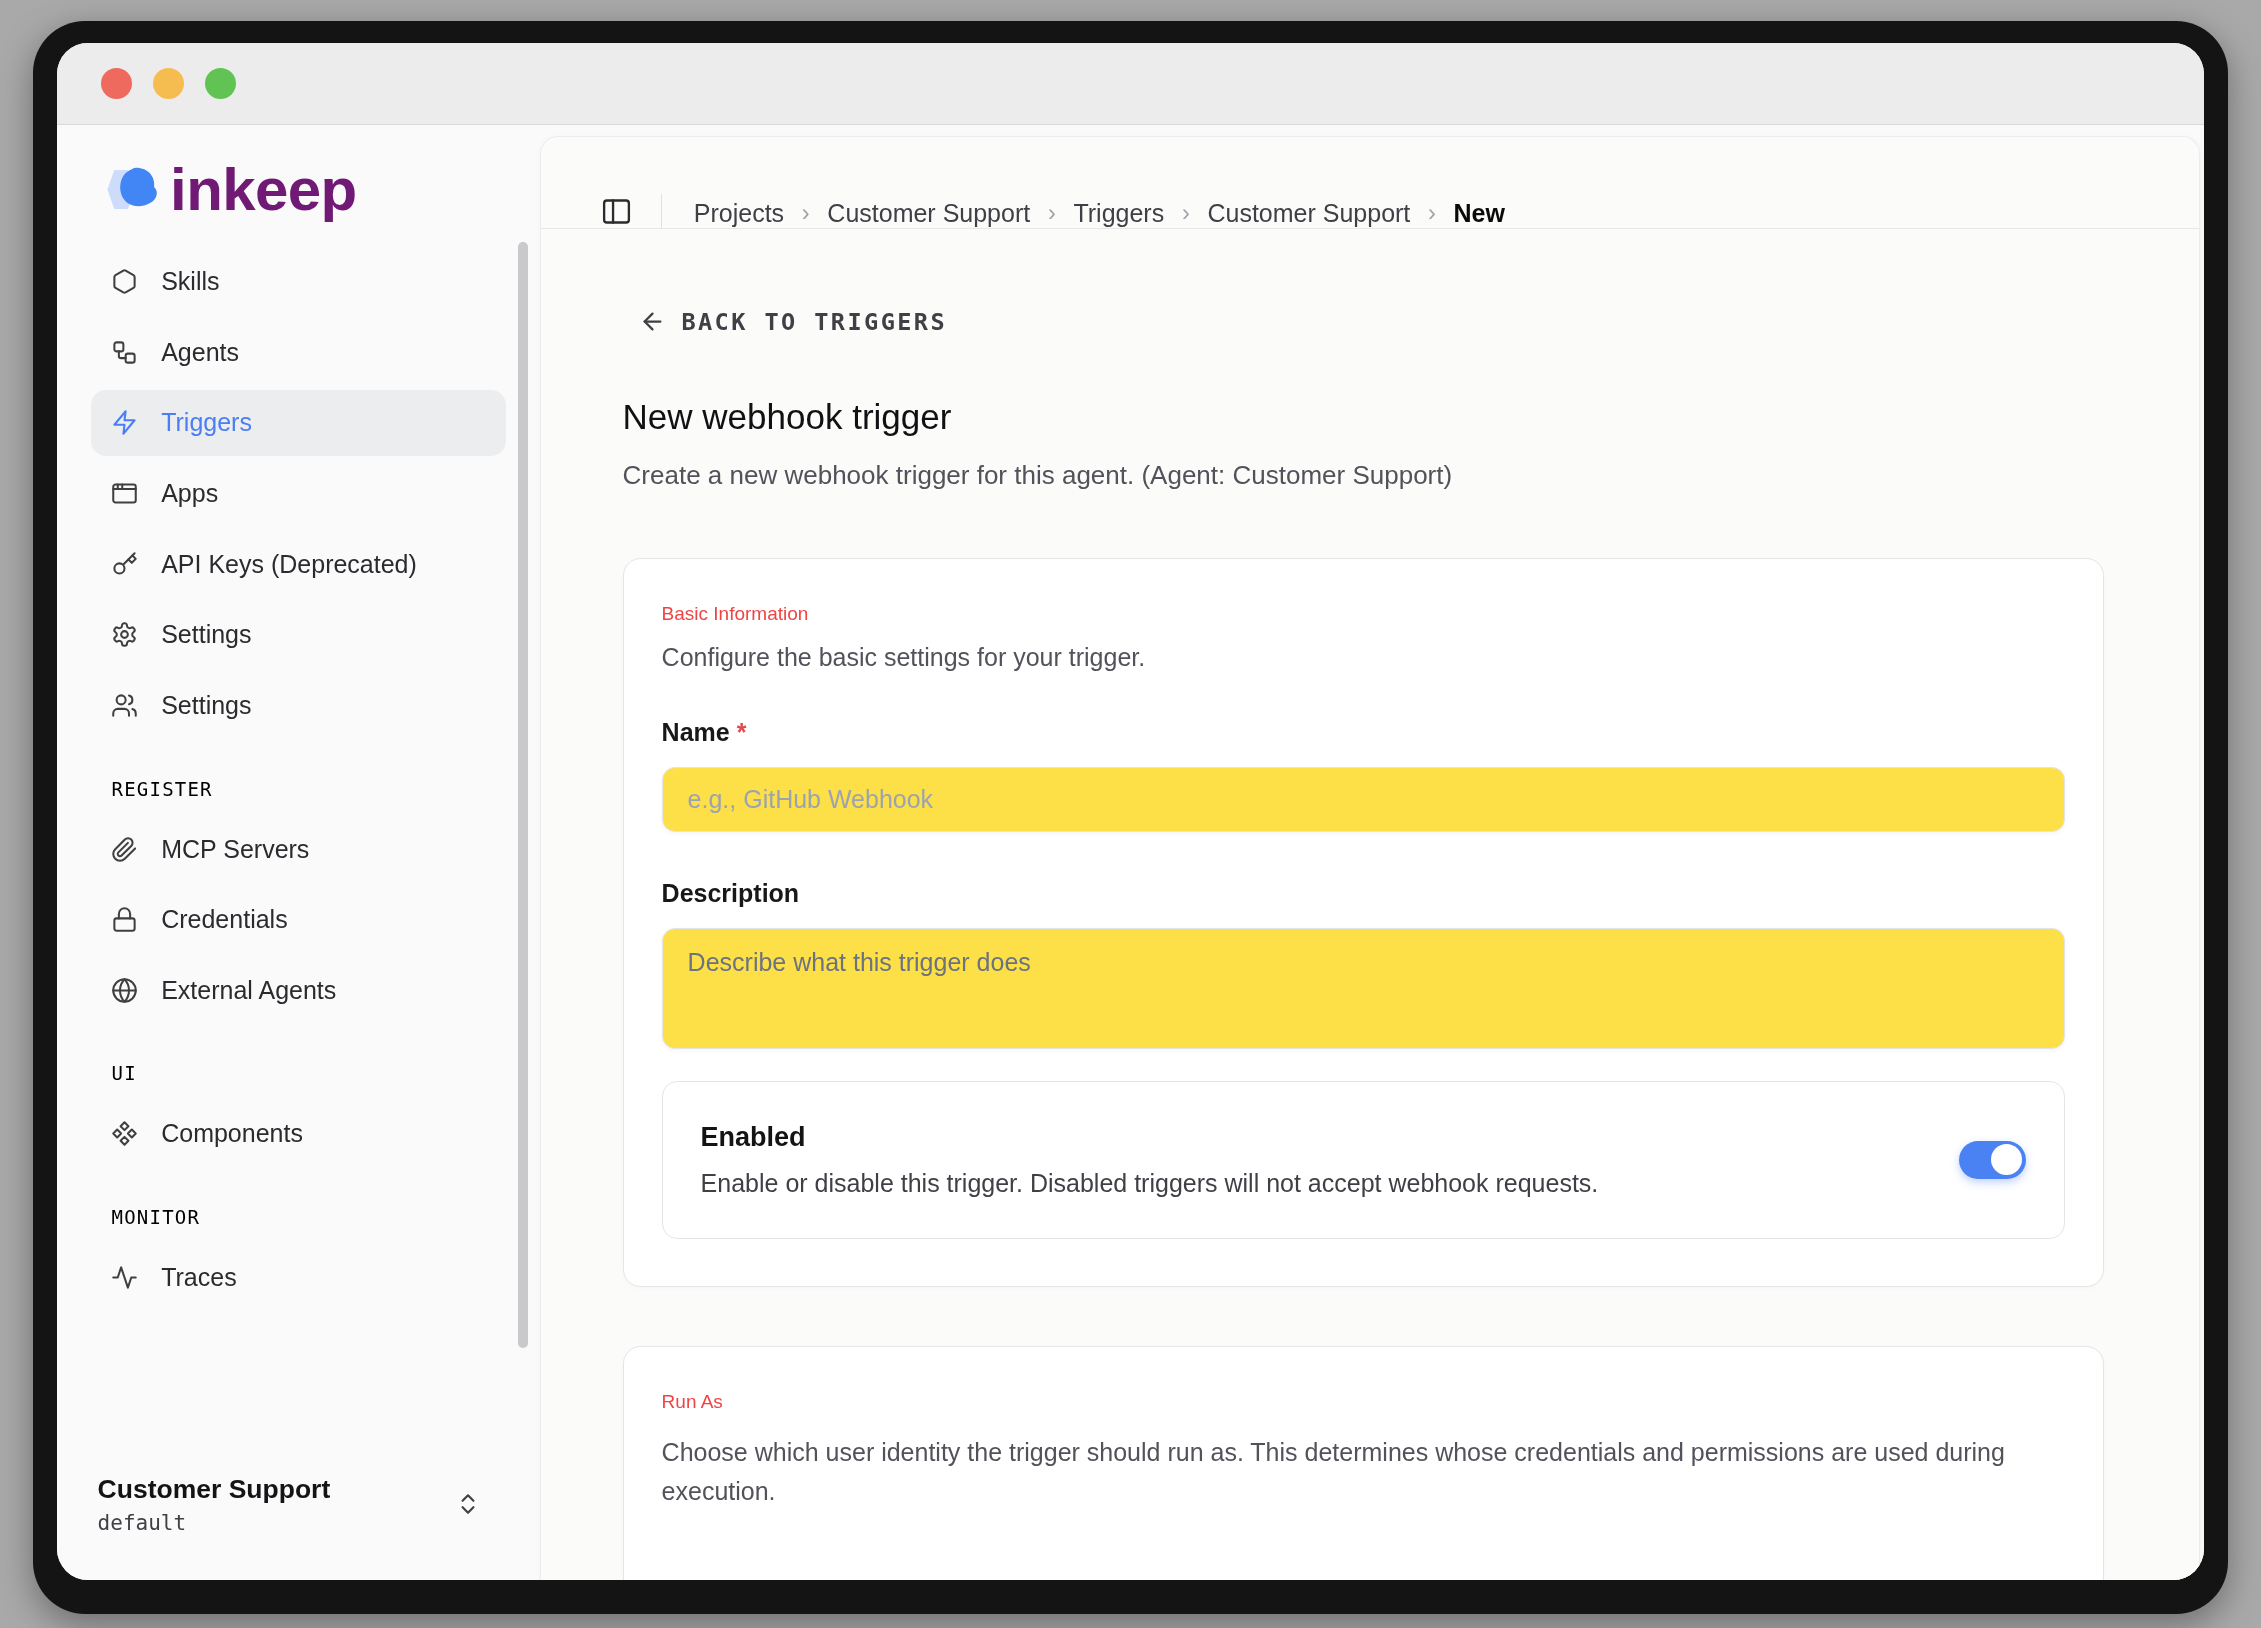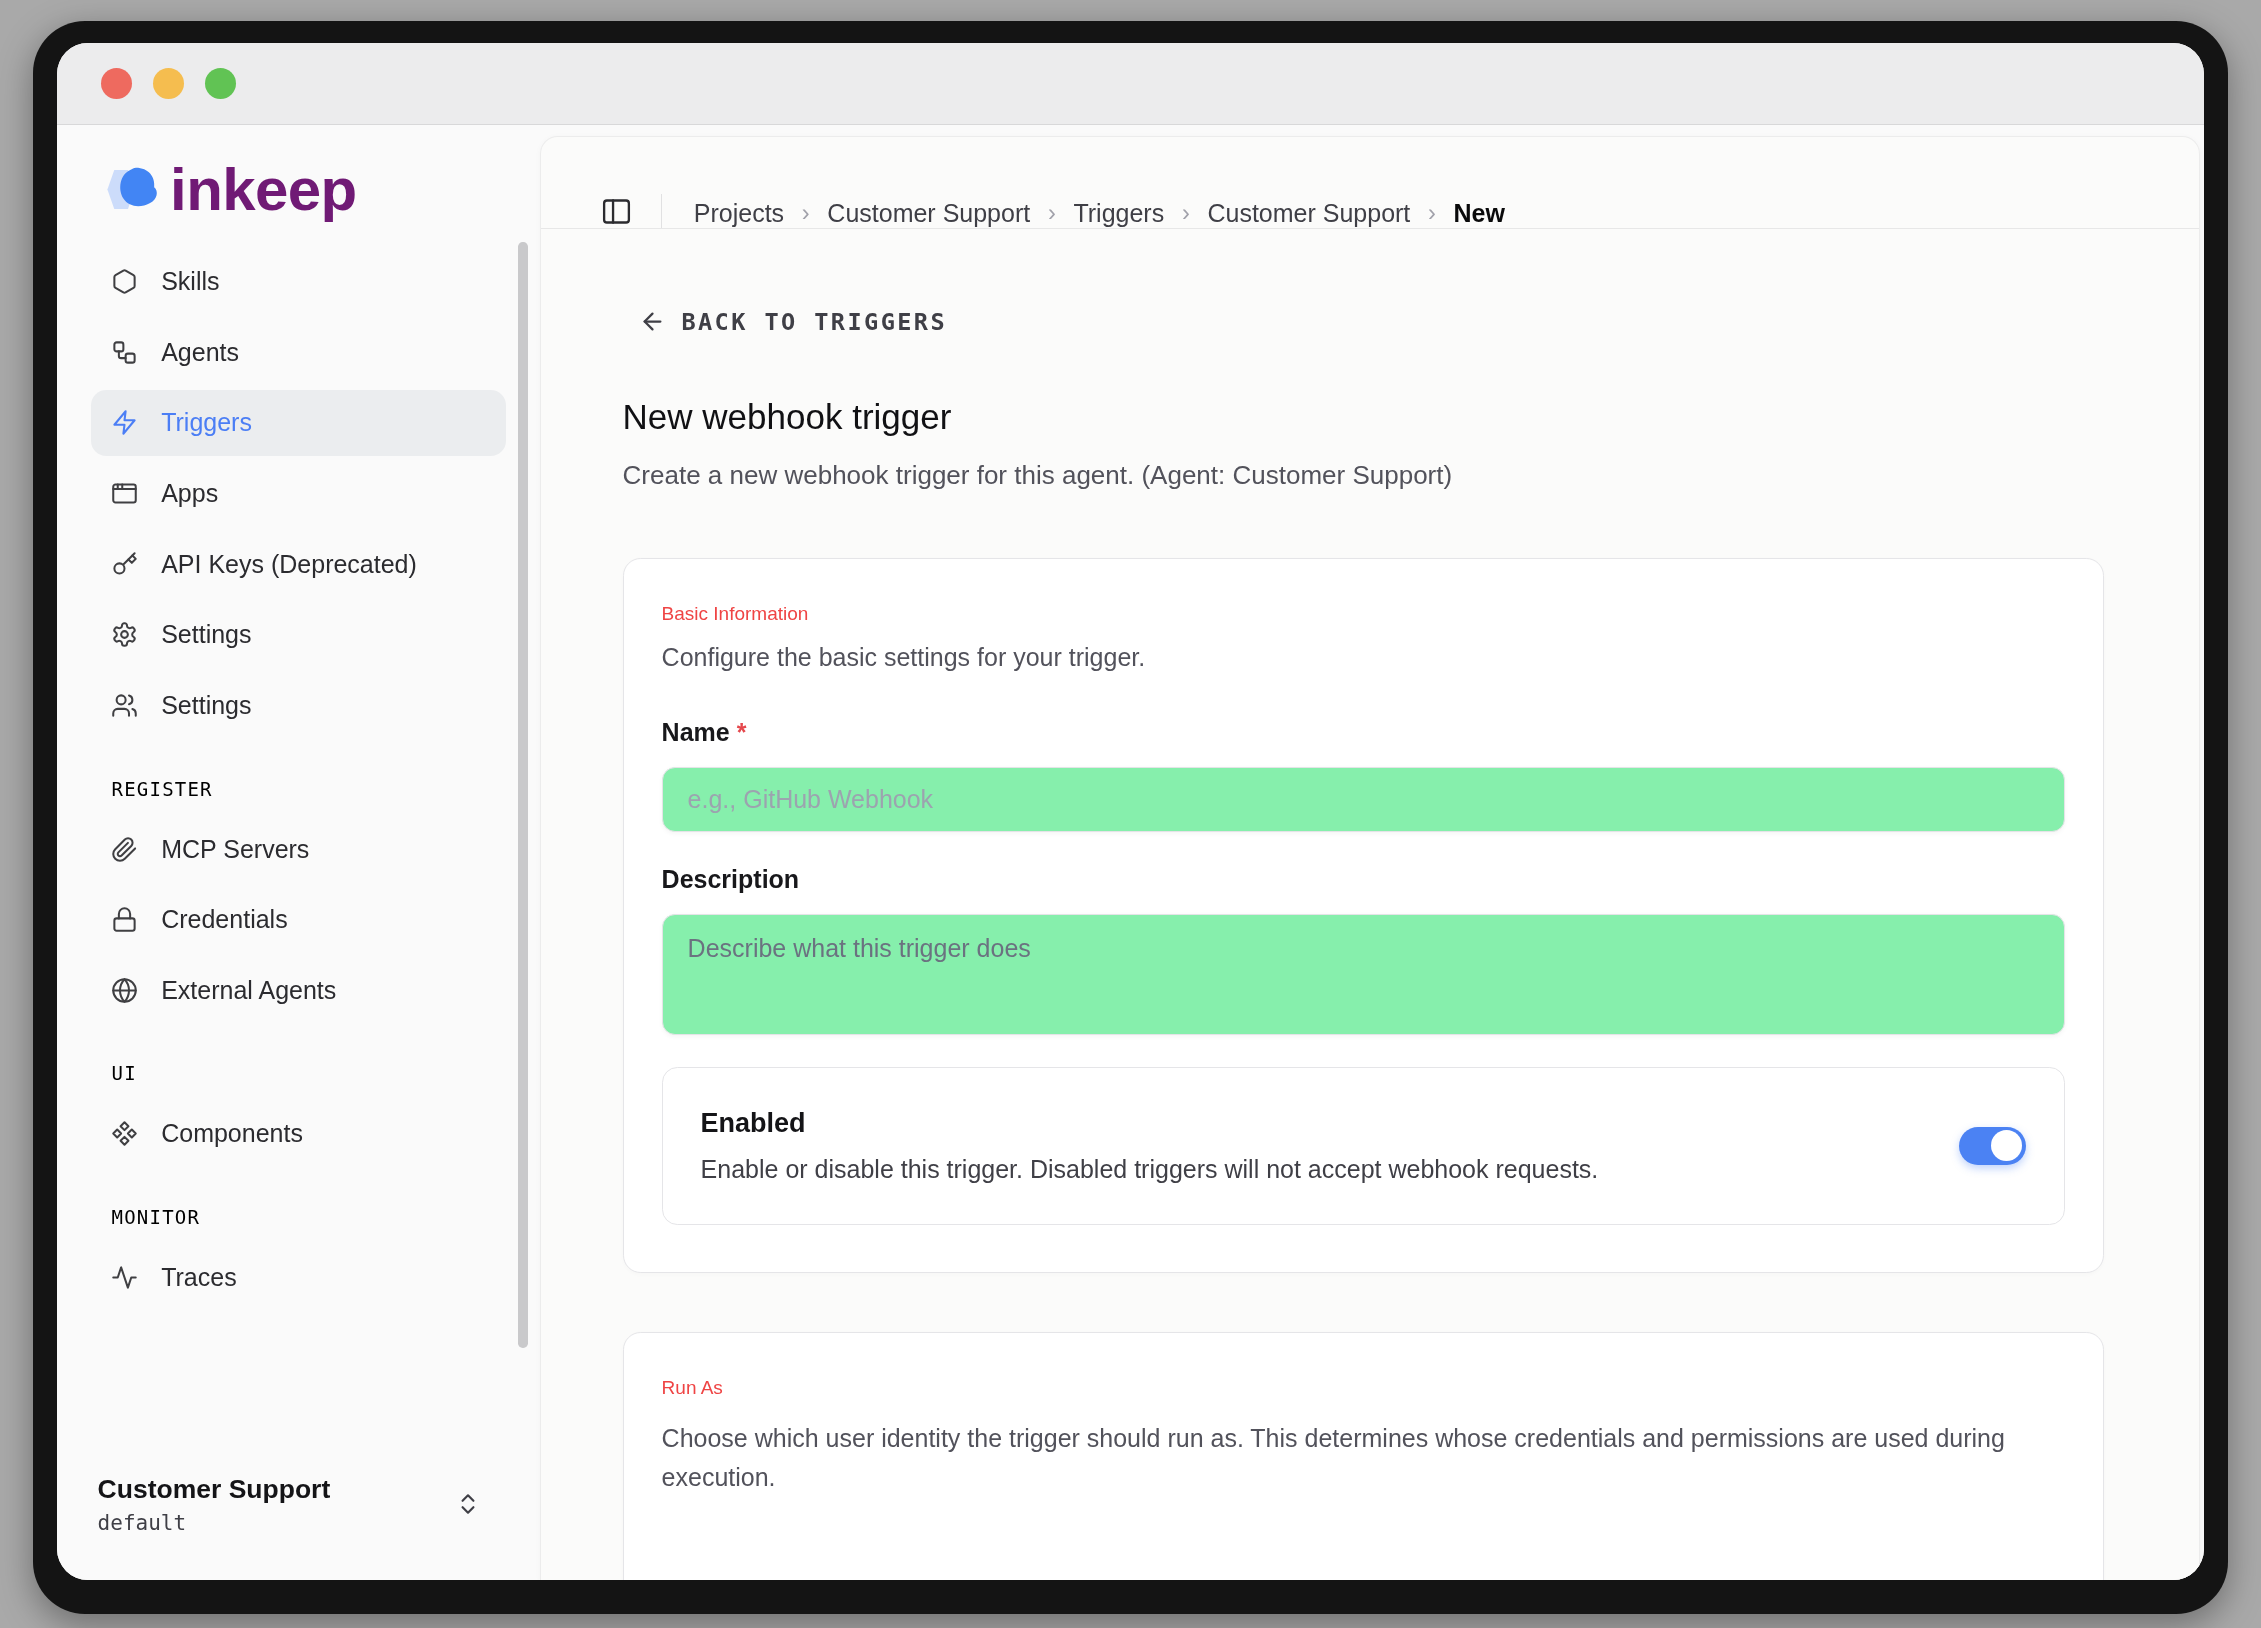--- a/index.html
+++ b/index.html
@@ -126,27 +126,27 @@
     margin-top: 67px;
     background: #ffffff;
     border: 1.2px solid #e5e5e8; border-radius: 17.7px;
     padding: 44px 38px 47px 38px;
     box-shadow: 0 1.2px 4.7px rgba(0,0,0,.02);
   }
   .card-title { font-size: 19px; font-weight: 400; color: #ef4444; }
   .card-sub { margin-top: 17.7px; font-size: 25px; color: #52525b; }
 
   .fld-label { margin-top: 46px; font-size: 25px; font-weight: 600; color: #18181b; }
-  .fld-label.second { margin-top: 33px; }
+  .fld-label.second { margin-top: 47px; }
   .req { color: #e5484d; margin-left: 7px; }
 
   .text-input, .text-area {
     display: block; width: 100%;
     border: 1.2px solid #e4e4e7; border-radius: 13px;
-    background: #86efac;
+    background: #fde047;
     font-family: "Liberation Sans", sans-serif;
     font-size: 25px; color: #18181b;
     box-shadow: 0 1.8px 4.7px rgba(0,0,0,.04);
     outline: none;
   }
   .text-input { margin-top: 20px; height: 65px; padding: 0 25px; }
   .text-area { margin-top: 20px; height: 121px; padding: 17.7px 25px; resize: none; line-height: 1.3; }
   .text-input::placeholder { color: #9ca3af; }
   .text-area::placeholder { color: #6b7280; }
 

